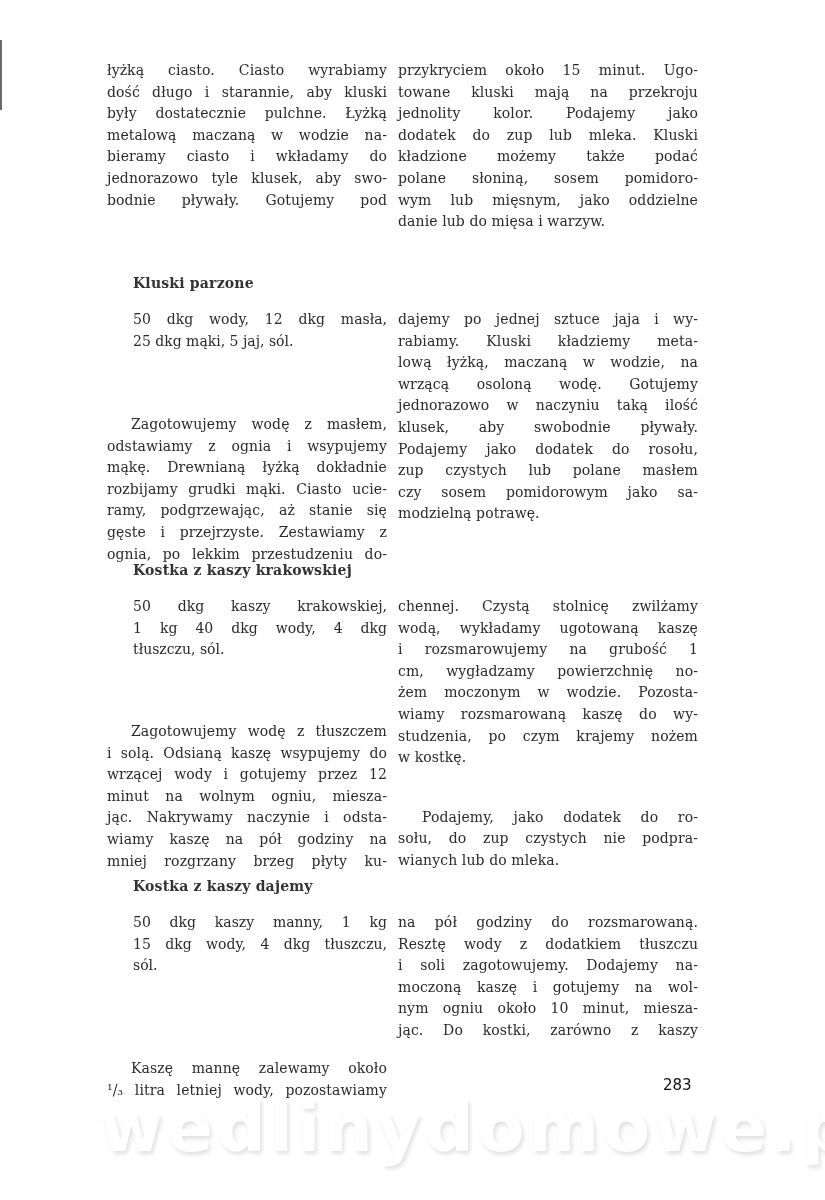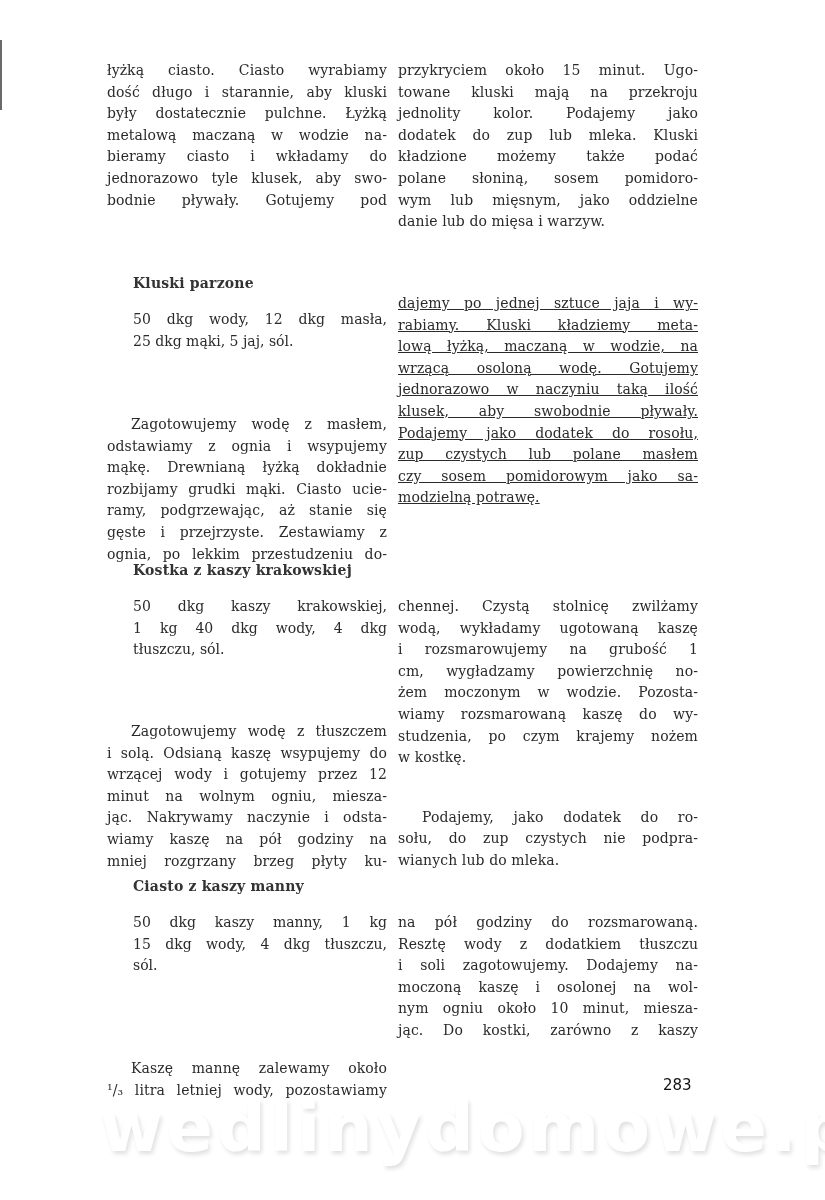--- a/index.html
+++ b/index.html
@@ -114,21 +114,21 @@
 </div>
 <div class="col left" style="top:376px;">
   <span class="line indent">Zagotowujemy wodę z masłem,</span>
   <span class="line">odstawiamy z ognia i wsypujemy</span>
   <span class="line">mąkę. Drewnianą łyżką dokładnie</span>
   <span class="line">rozbijamy grudki mąki. Ciasto ucie-</span>
   <span class="line">ramy, podgrzewając, aż stanie się</span>
   <span class="line">gęste i przejrzyste. Zestawiamy z</span>
   <span class="line">ognia, po lekkim przestudzeniu do-</span>
 </div>
-<div class="col right" style="top:293px;text-decoration:underline;">
+<div class="col right" style="top:309px;">
   <span class="line">dajemy po jednej sztuce jaja i wy-</span>
   <span class="line">rabiamy. Kluski kładziemy meta-</span>
   <span class="line">lową łyżką, maczaną w wodzie, na</span>
   <span class="line">wrzącą osoloną wodę. Gotujemy</span>
   <span class="line">jednorazowo w naczyniu taką ilość</span>
   <span class="line">klusek, aby swobodnie pływały.</span>
   <span class="line">Podajemy jako dodatek do rosołu,</span>
   <span class="line">zup czystych lub polane masłem</span>
   <span class="line">czy sosem pomidorowym jako sa-</span>
   <span class="line last">modzielną potrawę.</span>
@@ -156,33 +156,33 @@
   <span class="line">cm, wygładzamy powierzchnię no-</span>
   <span class="line">żem moczonym w wodzie. Pozosta-</span>
   <span class="line">wiamy rozsmarowaną kaszę do wy-</span>
   <span class="line">studzenia, po czym krajemy nożem</span>
   <span class="line last">w kostkę.</span>
   <span class="line indent">Podajemy, jako dodatek do ro-</span>
   <span class="line">sołu, do zup czystych nie podpra-</span>
   <span class="line last">wianych lub do mleka.</span>
 </div>
 
-<div class="heading" style="top:878px;">Ciasto z kaszy manny</div>
+<div class="heading" style="top:878px;">Kostka z kaszy dajemy</div>
 <div class="ingredients" style="top:912px;">
   <span class="line">50 dkg kaszy manny, 1 kg</span>
   <span class="line">15 dkg wody, 4 dkg tłuszczu,</span>
   <span class="line last">sól.</span>
 </div>
 <div class="col left" style="top:1020px;">
   <span class="line indent">Kaszę mannę zalewamy około</span>
   <span class="line">¹/₃ litra letniej wody, pozostawiamy</span>
 </div>
 <div class="col right" style="top:912px;">
   <span class="line">na pół godziny do rozsmarowaną.</span>
   <span class="line">Resztę wody z dodatkiem tłuszczu</span>
   <span class="line">i soli zagotowujemy. Dodajemy na-</span>
-  <span class="line">moczoną kaszę i osolonej na wol-</span>
+  <span class="line">moczoną kaszę i gotujemy na wol-</span>
   <span class="line">nym ogniu około 10 minut, miesza-</span>
   <span class="line">jąc. Do kostki, zarówno z kaszy</span>
 </div>
 
 <div class="page-number">283</div>
 <div class="watermark">wedlinydomowe.pl</div>
 
 </body></html>

